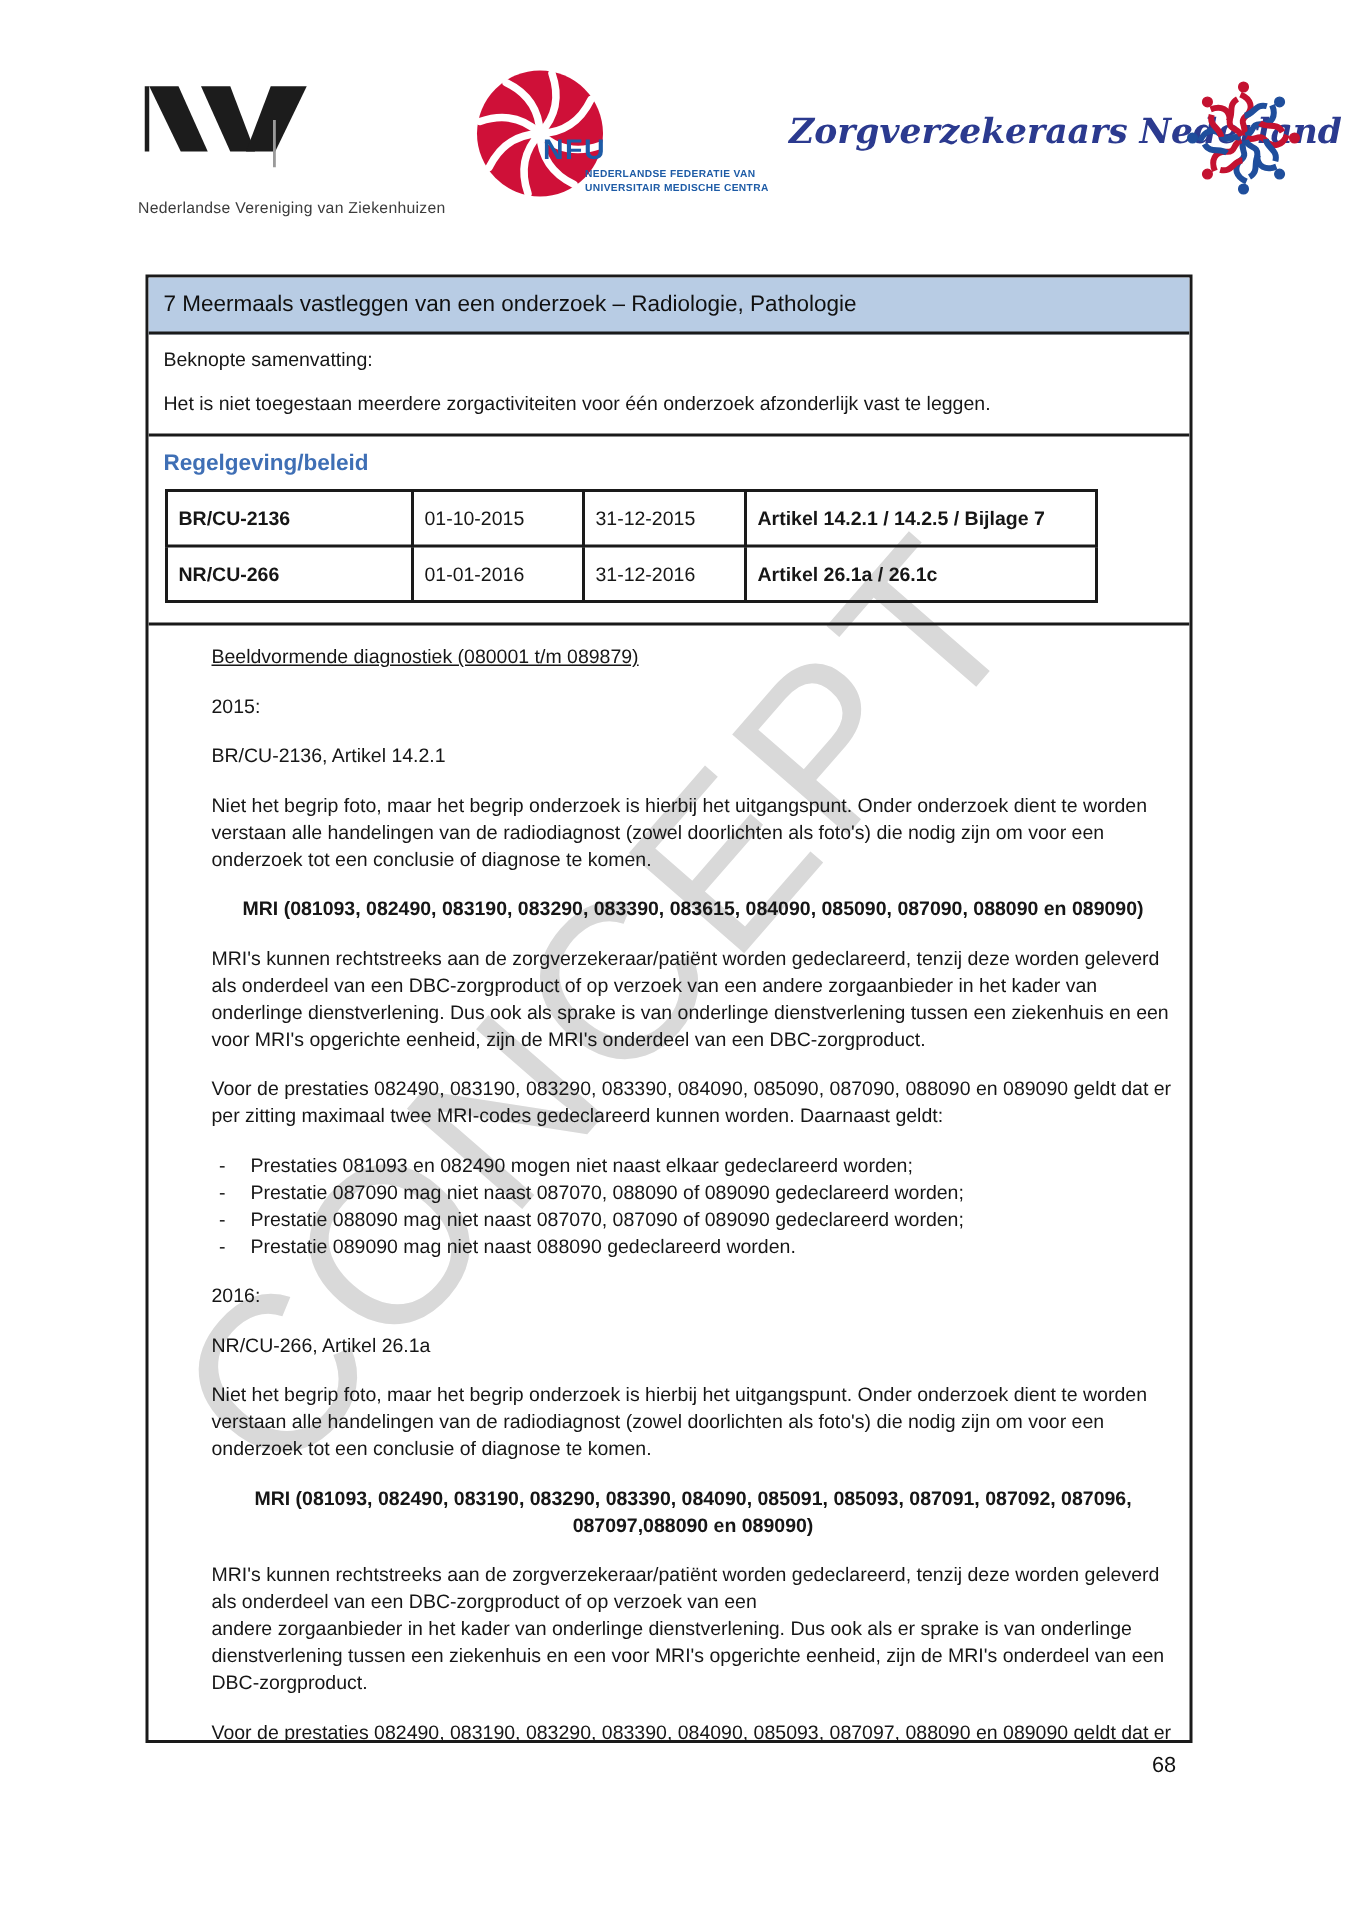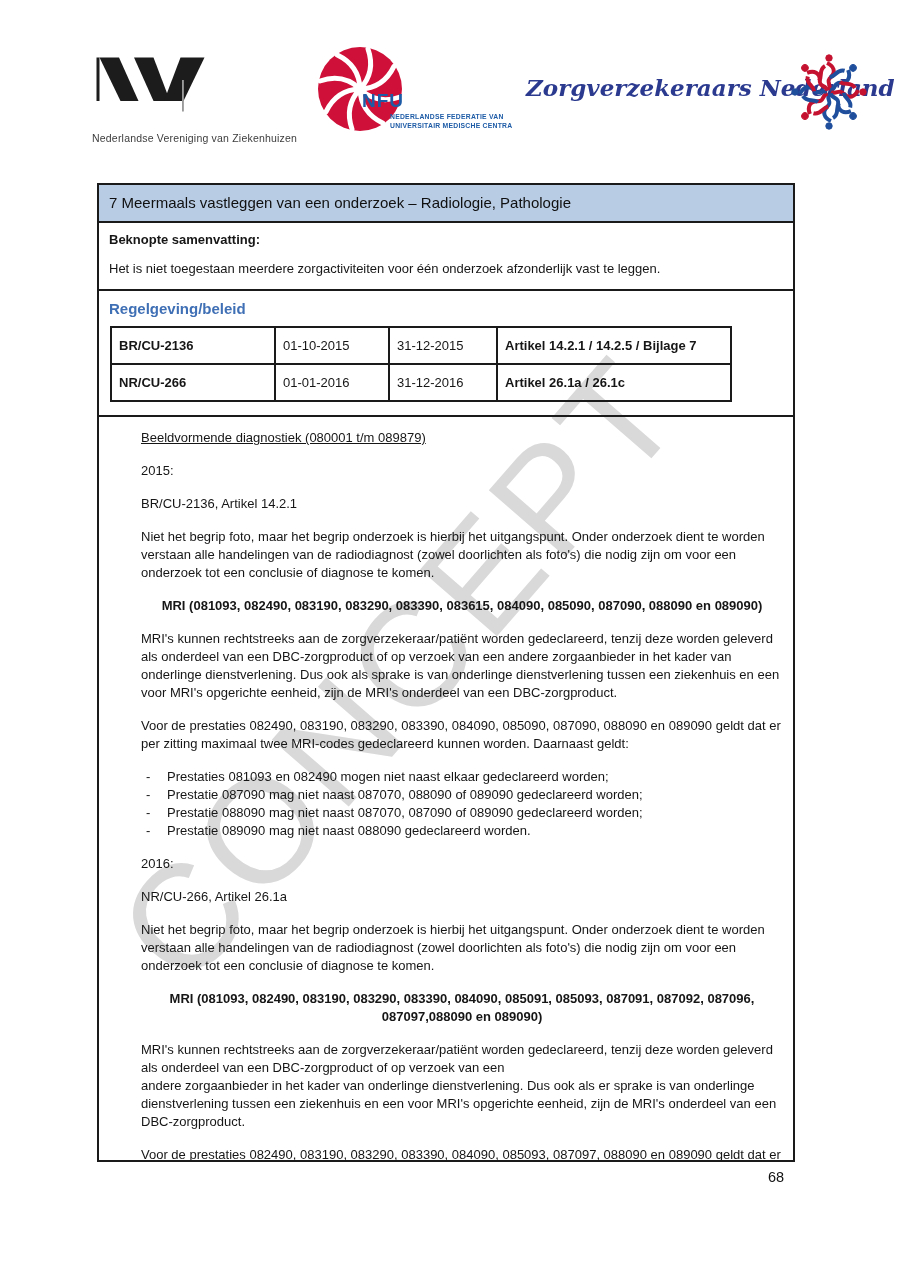--- a/index.html
+++ b/index.html
@@ -21,21 +21,21 @@
   
   .watermark{position:absolute;left:15px;top:595px;width:770px;height:150px;z-index:0;
              text-align:center;font-size:148px;font-weight:500;letter-spacing:6px;color:#d9d9d9;
              transform:rotate(-49deg);line-height:150px;user-select:none;}
 
   
   .doc{position:absolute;left:97px;top:183px;width:698px;height:979px;z-index:1;
        border:2px solid #1a1a1a;box-sizing:border-box;overflow:hidden;}
   .titlebar{background:#b8cce4;border-bottom:2px solid #1a1a1a;padding:9px 10px 10px;font-size:15px;color:#101010;}
   .summary{border-bottom:2px solid #1a1a1a;padding:9px 10px 13px;font-size:13px;}
-  .summary .lbl{margin:0 0 14px 0;font-weight:bold;}
+  .summary .lbl{margin:0 0 14px 0;}
   .regulation{border-bottom:2px solid #1a1a1a;padding:9px 10px 13px;}
   .reg-head{font-size:15px;font-weight:bold;color:#3f6fb5;margin:0 0 9px 0;}
   table.reg{border-collapse:collapse;margin-left:1px;}
   table.reg td{border:2px solid #1a1a1a;font-size:13px;padding:8px 7px;height:19px;vertical-align:middle;}
   td.c-code{width:148px;font-weight:bold;}
   td.c-start{width:98px;}
   td.c-end{width:92px;}
   td.c-art{width:218px;font-weight:bold;}
 
   .docbody{padding:12px 10px 0;font-size:13px;line-height:18px;margin-left:32px;}

